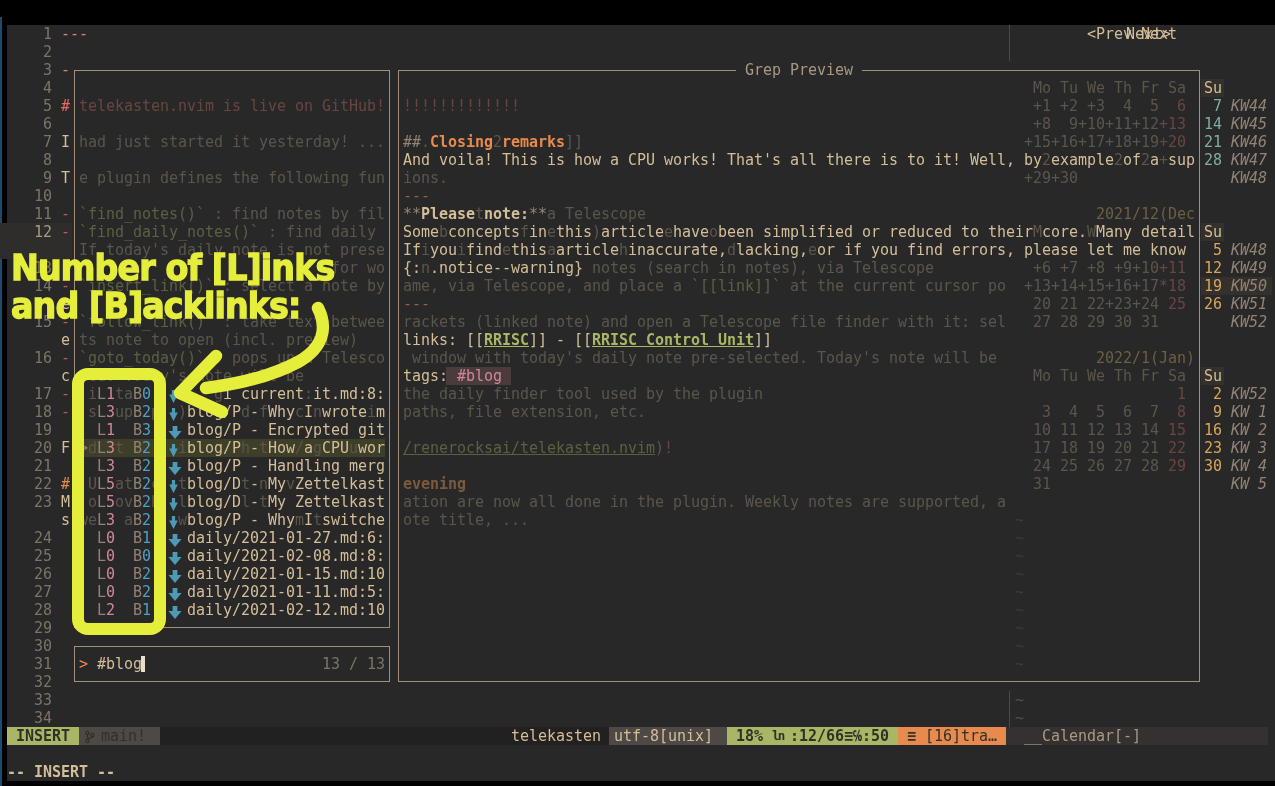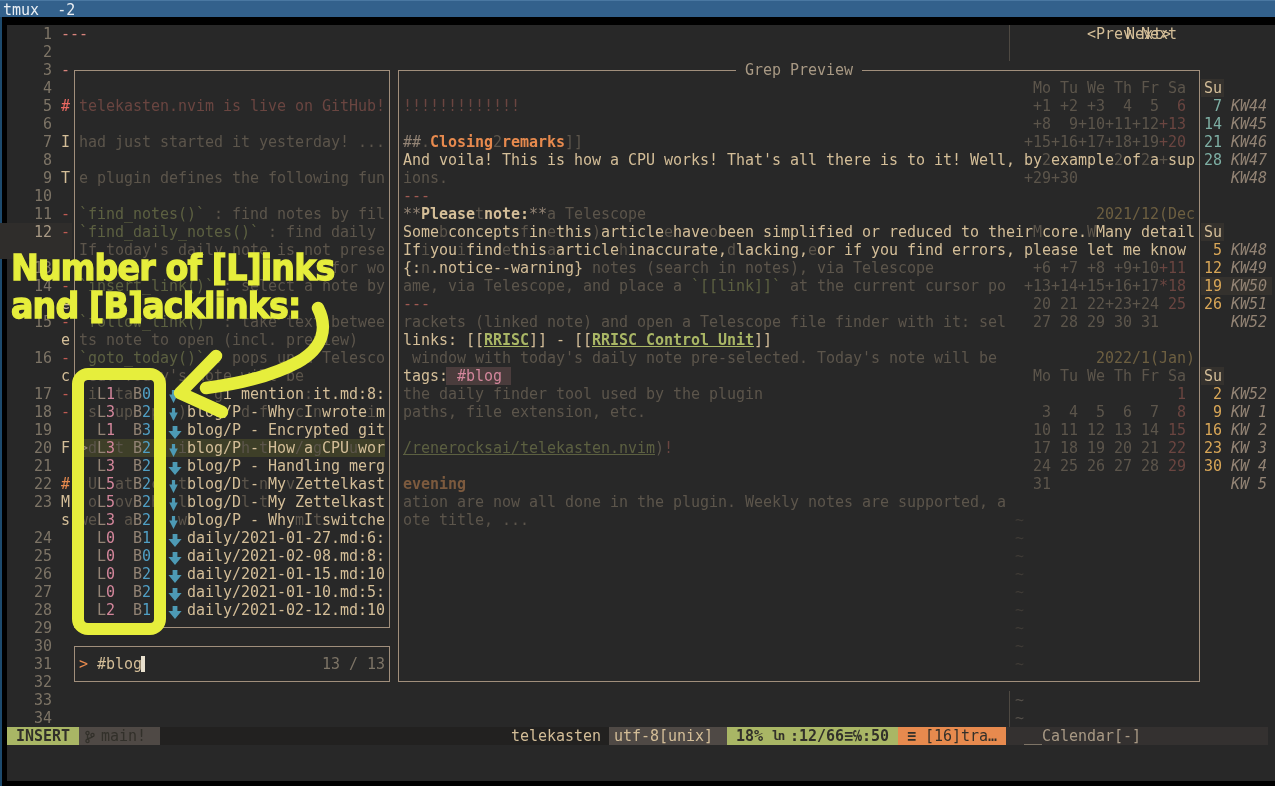--- a/index.html
+++ b/index.html
@@ -28,23 +28,20 @@
   .stseg{position:absolute;top:0;height:18px;}
   .sttext{position:absolute;top:0;font-size:15px;line-height:18px;letter-spacing:-0.031px;white-space:pre;}
   .lnsym{display:inline-block;width:9px;letter-spacing:-1.8px;font-size:12.5px;font-weight:bold;vertical-align:top;}
   #cursor{position:absolute;width:3.5px;height:16px;}
   .sepv{position:absolute;width:1px;}
 </style>
 </head>
 <body>
 
 <div id="stage">
-  <div id="titlebar">
-    <span class="wt">tmux  -2</span>
-  </div>
   <div id="bluestrip"></div>
   <div id="term">
     <div id="screen">
         <div class="sepv" style="left: 1002px; top: 0px; height: 36px; background: rgb(78, 73, 66);"></div>
         <div class="sepv" style="left: 1002px; top: 666px; height: 36px; background: rgb(78, 73, 66);"></div>
         <div class="fl" style="left: 66.5px; top: 44.5px; width: 316px; height: 558px; border-color: rgb(161, 143, 124);"></div>
         <div class="fl" style="left: 390.5px; top: 44.5px; width: 802px; height: 612px; border-color: rgb(161, 143, 124);"></div>
         <div class="fl" style="left: 66.5px; top: 620.5px; width: 316px; height: 36px; border-color: rgb(161, 143, 124);"></div>
         <div class="row" style="top: 0px;"><span class="num" style="left: 18px; color: rgb(125, 116, 102);">1</span><span class="sp " style="left: 54px; color: rgb(217, 131, 124);">---</span></div>
         <div class="row" style="top: 18px;"><span class="num" style="left: 18px; color: rgb(125, 116, 102);">2</span></div>
@@ -61,21 +58,21 @@
         <div class="row" style="top: 216px;"><div class="band" style="left: -7.02px; width: 71.82px; background: rgb(47, 45, 43);"></div><span class="sp " style="left: 72px; color: rgb(92, 85, 75);">If today's daily note is not prese</span><span class="sp " style="left: 414px; color: rgb(92, 85, 75);">i</span><span class="sp " style="left: 450px; color: rgb(92, 85, 75);">i</span><span class="sp " style="left: 495px; color: rgb(92, 85, 75);">e</span><span class="sp " style="left: 540px; color: rgb(92, 85, 75);">a</span><span class="sp " style="left: 612px; color: rgb(92, 85, 75);">h</span><span class="sp " style="left: 720px; color: rgb(92, 85, 75);">d</span><span class="sp " style="left: 801px; color: rgb(92, 85, 75);">e</span><span class="sp " style="left: 1071px; color: rgb(92, 85, 75);">  1  2  3</span><span class="sp " style="left: 1152px; color: rgb(106, 69, 64);">  4</span><span class="sp " style="left: 396px; color: rgb(212, 190, 152); background: rgb(40, 40, 40);">If</span><span class="sp " style="left: 423px; color: rgb(212, 190, 152); background: rgb(40, 40, 40);">you</span><span class="sp " style="left: 459px; color: rgb(212, 190, 152); background: rgb(40, 40, 40);">find</span><span class="sp " style="left: 504px; color: rgb(212, 190, 152); background: rgb(40, 40, 40);">this</span><span class="sp " style="left: 549px; color: rgb(212, 190, 152); background: rgb(40, 40, 40);">article</span><span class="sp " style="left: 621px; color: rgb(212, 190, 152); background: rgb(40, 40, 40);">inaccurate,</span><span class="sp " style="left: 729px; color: rgb(212, 190, 152); background: rgb(40, 40, 40);">lacking,</span><span class="sp " style="left: 810px; color: rgb(212, 190, 152); background: rgb(40, 40, 40);">or</span><span class="sp " style="left: 837px; color: rgb(212, 190, 152); background: rgb(40, 40, 40);">if</span><span class="sp " style="left: 864px; color: rgb(212, 190, 152); background: rgb(40, 40, 40);">you</span><span class="sp " style="left: 900px; color: rgb(212, 190, 152); background: rgb(40, 40, 40);">find</span><span class="sp " style="left: 945px; color: rgb(212, 190, 152); background: rgb(40, 40, 40);">errors,</span><span class="sp " style="left: 1017px; color: rgb(212, 190, 152); background: rgb(40, 40, 40);">please</span><span class="sp " style="left: 1080px; color: rgb(212, 190, 152); background: rgb(40, 40, 40);">let</span><span class="sp " style="left: 1116px; color: rgb(212, 190, 152); background: rgb(40, 40, 40);">me</span><span class="sp " style="left: 1143px; color: rgb(212, 190, 152); background: rgb(40, 40, 40);">know</span><span class="sp " style="left: 1197px; color: rgb(216, 166, 87);"> 5</span><span class="sp i" style="left: 1224px; color: rgb(146, 131, 116);">KW48</span></div>
         <div class="row" style="top: 234px;"><span class="num" style="left: 18px; color: rgb(125, 116, 102);">13</span><span class="sp " style="left: 54px; color: rgb(191, 90, 82);">-</span><span class="sp " style="left: 324px; color: rgb(92, 85, 75);">for wo</span><span class="sp " style="left: 414px; color: rgb(92, 85, 75);">n</span><span class="sp " style="left: 396px; color: rgb(212, 190, 152); background: rgb(40, 40, 40);">{:</span><span class="sp " style="left: 423px; color: rgb(212, 190, 152); background: rgb(40, 40, 40);">.notice--warning}</span><span class="sp " style="left: 585px; color: rgb(92, 85, 75);">notes (search in notes), via Telescope</span><span class="sp " style="left: 1017px; color: rgb(92, 85, 75);"> +6 +7 +8 +9+10</span><span class="sp " style="left: 1152px; color: rgb(106, 69, 64);">+11</span><span class="sp " style="left: 1197px; color: rgb(216, 166, 87);">12</span><span class="sp i" style="left: 1224px; color: rgb(146, 131, 116);">KW49</span></div>
         <div class="row" style="top: 252px;"><div class="band" style="left: 1194.3px; width: 71.1px; background: rgb(52, 49, 45);"></div><span class="num" style="left: 18px; color: rgb(125, 116, 102);">14</span><span class="sp " style="left: 54px; color: rgb(191, 90, 82);">-</span><span class="sp " style="left: 72px; color: rgb(92, 96, 65);">`insert_link()`</span><span class="sp " style="left: 207px; color: rgb(92, 85, 75);"> : select a note by</span><span class="sp " style="left: 396px; color: rgb(92, 85, 75);">ame, via Telescope, and place a </span><span class="sp " style="left: 684px; color: rgb(92, 96, 65);">`[[link]]`</span><span class="sp " style="left: 774px; color: rgb(92, 85, 75);"> at the current cursor po</span><span class="sp " style="left: 1017px; color: rgb(92, 85, 75);">+13+14+15+16+17</span><span class="sp " style="left: 1152px; color: rgb(106, 69, 64);">*18</span><span class="sp " style="left: 1197px; color: rgb(216, 166, 87);">19</span><span class="sp i" style="left: 1224px; color: rgb(146, 131, 116);">KW50</span></div>
         <div class="row" style="top: 270px;"><span class="sp " style="left: 54px; color: rgb(212, 190, 152);">e</span><span class="sp " style="left: 396px; color: rgb(160, 90, 82);">---</span><span class="sp " style="left: 1017px; color: rgb(92, 85, 75);"> 20 21 22+23+24</span><span class="sp " style="left: 1152px; color: rgb(106, 69, 64);"> 25</span><span class="sp " style="left: 1197px; color: rgb(216, 166, 87);">26</span><span class="sp i" style="left: 1224px; color: rgb(146, 131, 116);">KW51</span></div>
         <div class="row" style="top: 288px;"><span class="num" style="left: 18px; color: rgb(125, 116, 102);">15</span><span class="sp " style="left: 54px; color: rgb(191, 90, 82);">-</span><span class="sp " style="left: 72px; color: rgb(92, 96, 65);">`follow_link()`</span><span class="sp " style="left: 207px; color: rgb(92, 85, 75);"> : take text betwee</span><span class="sp " style="left: 396px; color: rgb(92, 85, 75);">rackets (linked note) and open a Telescope file finder with it: sel</span><span class="sp " style="left: 1017px; color: rgb(92, 85, 75);"> 27 28 29 30 31</span><span class="sp i" style="left: 1224px; color: rgb(146, 131, 116);">KW52</span></div>
         <div class="row" style="top: 306px;"><span class="sp " style="left: 54px; color: rgb(212, 190, 152);">e</span><span class="sp " style="left: 72px; color: rgb(92, 85, 75);">ts note to open (incl. preview)</span><span class="sp " style="left: 396px; color: rgb(212, 190, 152);">links: [[</span><span class="sp b u" style="left: 477px; color: rgb(169, 182, 101);">RRISC</span><span class="sp " style="left: 522px; color: rgb(212, 190, 152);">]] - [[</span><span class="sp b u" style="left: 585px; color: rgb(169, 182, 101);">RRISC Control Unit</span><span class="sp " style="left: 747px; color: rgb(212, 190, 152);">]]</span></div>
         <div class="row" style="top: 324px;"><span class="num" style="left: 18px; color: rgb(125, 116, 102);">16</span><span class="sp " style="left: 54px; color: rgb(191, 90, 82);">-</span><span class="sp " style="left: 72px; color: rgb(92, 96, 65);">`goto_today()`</span><span class="sp " style="left: 198px; color: rgb(92, 85, 75);"> : pops up a Telesco</span><span class="sp " style="left: 405px; color: rgb(92, 85, 75);">window with today's daily note pre-selected. Today's note will be</span><span class="sp " style="left: 1089px; color: rgb(109, 95, 65);">2022/1(Jan)</span></div>
         <div class="row" style="top: 342px;"><div class="band" style="left: 439.2px; width: 64.8px; background: rgb(74, 60, 60);"></div><div class="band" style="left: 1194.3px; width: 22.5px; background: rgb(52, 49, 45);"></div><span class="sp " style="left: 54px; color: rgb(212, 190, 152);">c</span><span class="sp " style="left: 72px; color: rgb(92, 85, 75);">ted. Today's note will be</span><span class="sp " style="left: 396px; color: rgb(212, 190, 152);">tags:</span><span class="sp " style="left: 450px; color: rgb(211, 134, 155);">#blog</span><span class="sp " style="left: 1026px; color: rgb(92, 85, 75);">Mo Tu We Th Fr Sa</span><span class="sp " style="left: 1197px; color: rgb(212, 190, 152);">Su</span></div>
         <div class="row" style="top: 360px;"><span class="num" style="left: 18px; color: rgb(125, 116, 102);">17</span><span class="sp " style="left: 54px; color: rgb(191, 90, 82);">-</span><span class="sp " style="left: 81px; color: rgb(92, 85, 75);">i</span><span class="sp " style="left: 108px; color: rgb(92, 85, 75);">ta</span><span class="sp " style="left: 171px; color: rgb(92, 85, 75);">i</span><span class="sp " style="left: 207px; color: rgb(92, 85, 75);">g</span><span class="sp " style="left: 297px; color: rgb(92, 85, 75);">:</span><span class="sp " style="left: 396px; color: rgb(92, 85, 75);">the daily finder tool used by the plugin</span><span class="sp " style="left: 1152px; color: rgb(106, 69, 64);">  1</span><span class="sp " style="left: 1197px; color: rgb(216, 166, 87);"> 2</span><span class="sp i" style="left: 1224px; color: rgb(146, 131, 116);">KW52</span><span class="sp " style="left: 90px; color: rgb(146, 131, 116);">L</span><span class="sp " style="left: 99px; color: rgb(211, 134, 155);">1</span><span class="sp " style="left: 126px; color: rgb(146, 131, 116);">B</span><span class="sp " style="left: 135px; color: rgb(80, 159, 196);">0</span><span class="arr" style="left: 162px; top: 3px;"><svg width="9" height="13" viewBox="0 0 9 13">
               <path d="M2.9 0 L6.1 0 L6.1 4.6 L8.8 4.6 L4.5 13 L0.2 4.6 L2.9 4.6 Z" fill="#4d9ab5"></path>
-            </svg></span><span class="sp " style="left: 216px; color: rgb(212, 190, 152); background: rgb(40, 40, 40);">i</span><span class="sp " style="left: 234px; color: rgb(212, 190, 152); background: rgb(40, 40, 40);">mention</span><span class="sp " style="left: 306px; color: rgb(212, 190, 152); background: rgb(40, 40, 40);">it.md:8:</span></div>
+            </svg></span><span class="sp " style="left: 216px; color: rgb(212, 190, 152); background: rgb(40, 40, 40);">i</span><span class="sp " style="left: 234px; color: rgb(212, 190, 152); background: rgb(40, 40, 40);">current</span><span class="sp " style="left: 306px; color: rgb(212, 190, 152); background: rgb(40, 40, 40);">it.md:8:</span></div>
         <div class="row" style="top: 378px;"><span class="num" style="left: 18px; color: rgb(125, 116, 102);">18</span><span class="sp " style="left: 54px; color: rgb(191, 90, 82);">-</span><span class="sp " style="left: 81px; color: rgb(92, 85, 75);">s</span><span class="sp " style="left: 108px; color: rgb(92, 85, 75);">up</span><span class="sp " style="left: 144px; color: rgb(92, 85, 75);">p</span><span class="sp " style="left: 171px; color: rgb(92, 85, 75);">)</span><span class="sp " style="left: 234px; color: rgb(92, 85, 75);">d</span><span class="sp " style="left: 252px; color: rgb(92, 85, 75);">f</span><span class="sp " style="left: 288px; color: rgb(92, 85, 75);">c</span><span class="sp " style="left: 306px; color: rgb(92, 85, 75);">n</span><span class="sp " style="left: 360px; color: rgb(92, 85, 75);">i</span><span class="sp " style="left: 396px; color: rgb(92, 85, 75);">paths, file extension, etc.</span><span class="sp " style="left: 1017px; color: rgb(92, 85, 75);">  3  4  5  6  7</span><span class="sp " style="left: 1152px; color: rgb(106, 69, 64);">  8</span><span class="sp " style="left: 1197px; color: rgb(216, 166, 87);"> 9</span><span class="sp i" style="left: 1224px; color: rgb(146, 131, 116);">KW 1</span><span class="sp " style="left: 90px; color: rgb(146, 131, 116);">L</span><span class="sp " style="left: 99px; color: rgb(211, 134, 155);">3</span><span class="sp " style="left: 126px; color: rgb(146, 131, 116);">B</span><span class="sp " style="left: 135px; color: rgb(80, 159, 196);">2</span><span class="arr" style="left: 162px; top: 3px;"><svg width="9" height="13" viewBox="0 0 9 13">
               <path d="M2.9 0 L6.1 0 L6.1 4.6 L8.8 4.6 L4.5 13 L0.2 4.6 L2.9 4.6 Z" fill="#4d9ab5"></path>
             </svg></span><span class="sp " style="left: 180px; color: rgb(212, 190, 152); background: rgb(40, 40, 40);">blog/P</span><span class="sp " style="left: 243px; color: rgb(212, 190, 152); background: rgb(40, 40, 40);">-</span><span class="sp " style="left: 261px; color: rgb(212, 190, 152); background: rgb(40, 40, 40);">Why</span><span class="sp " style="left: 297px; color: rgb(212, 190, 152); background: rgb(40, 40, 40);">I</span><span class="sp " style="left: 315px; color: rgb(212, 190, 152); background: rgb(40, 40, 40);">wrote</span><span class="sp " style="left: 369px; color: rgb(212, 190, 152); background: rgb(40, 40, 40);">m</span></div>
         <div class="row" style="top: 396px;"><span class="num" style="left: 18px; color: rgb(125, 116, 102);">19</span><span class="sp " style="left: 1017px; color: rgb(92, 85, 75);"> 10 11 12 13 14</span><span class="sp " style="left: 1152px; color: rgb(106, 69, 64);"> 15</span><span class="sp " style="left: 1197px; color: rgb(216, 166, 87);">16</span><span class="sp i" style="left: 1224px; color: rgb(146, 131, 116);">KW 2</span><span class="sp " style="left: 90px; color: rgb(146, 131, 116);">L</span><span class="sp " style="left: 99px; color: rgb(211, 134, 155);">1</span><span class="sp " style="left: 126px; color: rgb(146, 131, 116);">B</span><span class="sp " style="left: 135px; color: rgb(80, 159, 196);">3</span><span class="arr" style="left: 161px; top: 3px;"><svg width="14" height="13" viewBox="0 0 14 13">
               <path d="M4.6 0 L9.4 0 L9.4 5 L13.6 5 L7 13 L0.4 5 L4.6 5 Z" fill="#4d9ab5"></path>
             </svg></span><span class="sp " style="left: 180px; color: rgb(212, 190, 152); background: rgb(40, 40, 40);">blog/P</span><span class="sp " style="left: 243px; color: rgb(212, 190, 152); background: rgb(40, 40, 40);">-</span><span class="sp " style="left: 261px; color: rgb(212, 190, 152); background: rgb(40, 40, 40);">Encrypted</span><span class="sp " style="left: 351px; color: rgb(212, 190, 152); background: rgb(40, 40, 40);">git</span></div>
         <div class="row" style="top: 414px;"><div class="band" style="left: 67.5px; width: 310.5px; background: rgb(62, 63, 40);"></div><span class="num" style="left: 18px; color: rgb(125, 116, 102);">20</span><span class="sp " style="left: 54px; color: rgb(212, 190, 152);">F</span><span class="sp " style="left: 72px; color: rgb(146, 131, 116);">&gt;</span><span class="sp " style="left: 81px; color: rgb(92, 85, 75);">d</span><span class="sp " style="left: 108px; color: rgb(92, 85, 75);">t</span><span class="sp " style="left: 171px; color: rgb(92, 85, 75);">i</span><span class="sp " style="left: 234px; color: rgb(92, 85, 75);">h</span><span class="sp " style="left: 252px; color: rgb(92, 85, 75);">t</span><span class="sp " style="left: 288px; color: rgb(92, 85, 75);">/</span><span class="sp " style="left: 306px; color: rgb(92, 85, 75);">g</span><span class="sp " style="left: 342px; color: rgb(92, 85, 75);">u</span><span class="sp u" style="left: 396px; color: rgb(92, 96, 65);">/renerocksai/telekasten.nvim</span><span class="sp " style="left: 648px; color: rgb(92, 85, 75);">)</span><span class="sp " style="left: 657px; color: rgb(106, 69, 64);">!</span><span class="sp " style="left: 1017px; color: rgb(92, 85, 75);"> 17 18 19 20 21</span><span class="sp " style="left: 1152px; color: rgb(106, 69, 64);"> 22</span><span class="sp " style="left: 1197px; color: rgb(216, 166, 87);">23</span><span class="sp i" style="left: 1224px; color: rgb(146, 131, 116);">KW 3</span><span class="sp " style="left: 90px; color: rgb(146, 131, 116);">L</span><span class="sp " style="left: 99px; color: rgb(211, 134, 155);">3</span><span class="sp " style="left: 126px; color: rgb(146, 131, 116);">B</span><span class="sp " style="left: 135px; color: rgb(80, 159, 196);">2</span><span class="arr" style="left: 162px; top: 3px;"><svg width="9" height="13" viewBox="0 0 9 13">
               <path d="M2.9 0 L6.1 0 L6.1 4.6 L8.8 4.6 L4.5 13 L0.2 4.6 L2.9 4.6 Z" fill="#4d9ab5"></path>
             </svg></span><span class="sp " style="left: 180px; color: rgb(212, 190, 152); background: rgb(62, 63, 40);">blog/P</span><span class="sp " style="left: 243px; color: rgb(212, 190, 152); background: rgb(62, 63, 40);">-</span><span class="sp " style="left: 261px; color: rgb(212, 190, 152); background: rgb(62, 63, 40);">How</span><span class="sp " style="left: 297px; color: rgb(212, 190, 152); background: rgb(62, 63, 40);">a</span><span class="sp " style="left: 315px; color: rgb(212, 190, 152); background: rgb(62, 63, 40);">CPU</span><span class="sp " style="left: 351px; color: rgb(212, 190, 152); background: rgb(62, 63, 40);">wor</span></div>
         <div class="row" style="top: 432px;"><span class="num" style="left: 18px; color: rgb(125, 116, 102);">21</span><span class="sp " style="left: 1017px; color: rgb(92, 85, 75);"> 24 25 26 27 28</span><span class="sp " style="left: 1152px; color: rgb(106, 69, 64);"> 29</span><span class="sp " style="left: 1197px; color: rgb(216, 166, 87);">30</span><span class="sp i" style="left: 1224px; color: rgb(146, 131, 116);">KW 4</span><span class="sp " style="left: 90px; color: rgb(146, 131, 116);">L</span><span class="sp " style="left: 99px; color: rgb(211, 134, 155);">3</span><span class="sp " style="left: 126px; color: rgb(146, 131, 116);">B</span><span class="sp " style="left: 135px; color: rgb(80, 159, 196);">2</span><span class="arr" style="left: 161px; top: 3px;"><svg width="14" height="13" viewBox="0 0 14 13">
@@ -94,21 +91,21 @@
               <path d="M4.6 0 L9.4 0 L9.4 5 L13.6 5 L7 13 L0.4 5 L4.6 5 Z" fill="#4d9ab5"></path>
             </svg></span><span class="sp " style="left: 180px; color: rgb(212, 190, 152); background: rgb(40, 40, 40);">daily/2021-01-27.md:6:</span></div>
         <div class="row" style="top: 522px;"><span class="num" style="left: 18px; color: rgb(125, 116, 102);">25</span><span class="sp " style="left: 1008px; color: rgb(63, 59, 54);">~</span><span class="sp " style="left: 90px; color: rgb(146, 131, 116);">L</span><span class="sp " style="left: 99px; color: rgb(211, 134, 155);">0</span><span class="sp " style="left: 126px; color: rgb(146, 131, 116);">B</span><span class="sp " style="left: 135px; color: rgb(80, 159, 196);">0</span><span class="arr" style="left: 161px; top: 3px;"><svg width="14" height="13" viewBox="0 0 14 13">
               <path d="M4.6 0 L9.4 0 L9.4 5 L13.6 5 L7 13 L0.4 5 L4.6 5 Z" fill="#4d9ab5"></path>
             </svg></span><span class="sp " style="left: 180px; color: rgb(212, 190, 152); background: rgb(40, 40, 40);">daily/2021-02-08.md:8:</span></div>
         <div class="row" style="top: 540px;"><span class="num" style="left: 18px; color: rgb(125, 116, 102);">26</span><span class="sp " style="left: 1008px; color: rgb(63, 59, 54);">~</span><span class="sp " style="left: 90px; color: rgb(146, 131, 116);">L</span><span class="sp " style="left: 99px; color: rgb(211, 134, 155);">0</span><span class="sp " style="left: 126px; color: rgb(146, 131, 116);">B</span><span class="sp " style="left: 135px; color: rgb(80, 159, 196);">2</span><span class="arr" style="left: 161px; top: 3px;"><svg width="14" height="13" viewBox="0 0 14 13">
               <path d="M4.6 0 L9.4 0 L9.4 5 L13.6 5 L7 13 L0.4 5 L4.6 5 Z" fill="#4d9ab5"></path>
             </svg></span><span class="sp " style="left: 180px; color: rgb(212, 190, 152); background: rgb(40, 40, 40);">daily/2021-01-15.md:10</span></div>
         <div class="row" style="top: 558px;"><span class="num" style="left: 18px; color: rgb(125, 116, 102);">27</span><span class="sp " style="left: 1008px; color: rgb(63, 59, 54);">~</span><span class="sp " style="left: 90px; color: rgb(146, 131, 116);">L</span><span class="sp " style="left: 99px; color: rgb(211, 134, 155);">0</span><span class="sp " style="left: 126px; color: rgb(146, 131, 116);">B</span><span class="sp " style="left: 135px; color: rgb(80, 159, 196);">2</span><span class="arr" style="left: 161px; top: 3px;"><svg width="14" height="13" viewBox="0 0 14 13">
               <path d="M4.6 0 L9.4 0 L9.4 5 L13.6 5 L7 13 L0.4 5 L4.6 5 Z" fill="#4d9ab5"></path>
-            </svg></span><span class="sp " style="left: 180px; color: rgb(212, 190, 152); background: rgb(40, 40, 40);">daily/2021-01-10.md:5:</span></div>
+            </svg></span><span class="sp " style="left: 180px; color: rgb(212, 190, 152); background: rgb(40, 40, 40);">daily/2021-01-11.md:5:</span></div>
         <div class="row" style="top: 576px;"><span class="num" style="left: 18px; color: rgb(125, 116, 102);">28</span><span class="sp " style="left: 1008px; color: rgb(63, 59, 54);">~</span><span class="sp " style="left: 90px; color: rgb(146, 131, 116);">L</span><span class="sp " style="left: 99px; color: rgb(211, 134, 155);">2</span><span class="sp " style="left: 126px; color: rgb(146, 131, 116);">B</span><span class="sp " style="left: 135px; color: rgb(80, 159, 196);">1</span><span class="arr" style="left: 161px; top: 3px;"><svg width="14" height="13" viewBox="0 0 14 13">
               <path d="M4.6 0 L9.4 0 L9.4 5 L13.6 5 L7 13 L0.4 5 L4.6 5 Z" fill="#4d9ab5"></path>
             </svg></span><span class="sp " style="left: 180px; color: rgb(212, 190, 152); background: rgb(40, 40, 40);">daily/2021-02-12.md:10</span></div>
         <div class="row" style="top: 594px;"><span class="num" style="left: 18px; color: rgb(125, 116, 102);">29</span><span class="sp " style="left: 1008px; color: rgb(63, 59, 54);">~</span></div>
         <div class="row" style="top: 612px;"><span class="num" style="left: 18px; color: rgb(125, 116, 102);">30</span><span class="sp " style="left: 1008px; color: rgb(63, 59, 54);">~</span></div>
         <div class="row" style="top: 630px;"><span class="num" style="left: 18px; color: rgb(125, 116, 102);">31</span><span class="sp " style="left: 72px; color: rgb(231, 138, 78);">&gt;</span><span class="sp " style="left: 90px; color: rgb(212, 190, 152);">#blog</span><span class="sp " style="left: 315px; color: rgb(125, 116, 102);">13 / 13</span><span class="sp " style="left: 1008px; color: rgb(63, 59, 54);">~</span></div>
         <div class="row" style="top: 648px;"><span class="num" style="left: 18px; color: rgb(125, 116, 102);">32</span></div>
         <div class="row" style="top: 666px;"><span class="num" style="left: 18px; color: rgb(125, 116, 102);">33</span><span class="sp " style="left: 1008px; color: rgb(85, 80, 74);">~</span></div>
         <div class="row" style="top: 684px;"><span class="num" style="left: 18px; color: rgb(125, 116, 102);">34</span><span class="sp " style="left: 1008px; color: rgb(85, 80, 74);">~</span></div>
         <div class="row" style="top: 36px;"><span class="sp" style="left: 729px; color: rgb(168, 153, 132); background: rgb(40, 40, 40);"> Grep Preview </span></div>
@@ -135,20 +132,21 @@
           <span class="sttext b" style="left: 765px; color: rgb(50, 48, 42);"><span class="lnsym">ln</span></span>
           <span class="sttext b" style="left: 783px; color: rgb(50, 48, 42);">:12/66</span>
           <span class="sttext b" style="left: 837px; color: rgb(50, 48, 42);">≡</span>
           <span class="sttext b" style="left: 846px; color: rgb(50, 48, 42);">℅</span>
           <span class="sttext b" style="left: 855px; color: rgb(50, 48, 42);">:50</span>
           <div class="stseg" style="left: 891px; width: 108px; background: rgb(231, 138, 78);"></div>
           <span class="sttext b" style="left: 900px; color: rgb(50, 48, 42);">≡</span>
           <span class="sttext" style="left: 918px; color: rgb(50, 48, 42);">[16]tra…</span>
           <span class="sttext" style="left: 1017px; color: rgb(168, 153, 132);">__Calendar[-]</span>
         </div>
+        <div class="row" style="top: 738px;"><span class="sp b" style="left: 0px; color: rgb(212, 190, 152);">-- INSERT --</span></div>
         <div class="ann" style="left: 4px; top: 226px; color: rgb(230, 238, 60);">Number of [L]inks</div>
         <div class="ann" style="left: 4px; top: 264px; color: rgb(230, 238, 60);">and [B]acklinks:</div>
         <div id="notebox" style="left: 64.5px; top: 343px; width: 70px; height: 243px; border-color: rgb(230, 238, 60);"></div>
         <div style="position: absolute; left: 123px; top: 255px;"><svg width="220" height="145" viewBox="0 0 220 145">
             <path d="M188 28 C198 48 193 68 168 82 C140 97 108 104 76 108" fill="none" stroke="#e6ee3c" stroke-width="12.5" stroke-linecap="round"></path>
             <path d="M86 76 L50 113 L92 132" fill="none" stroke="#e6ee3c" stroke-width="12.5" stroke-linecap="round" stroke-linejoin="round"></path>
           </svg></div>
       </div>
   </div>
 </div>

